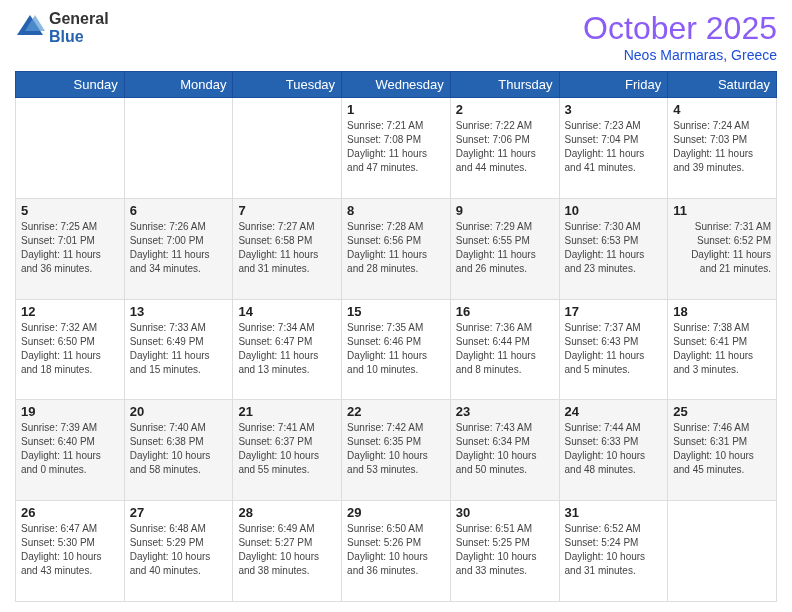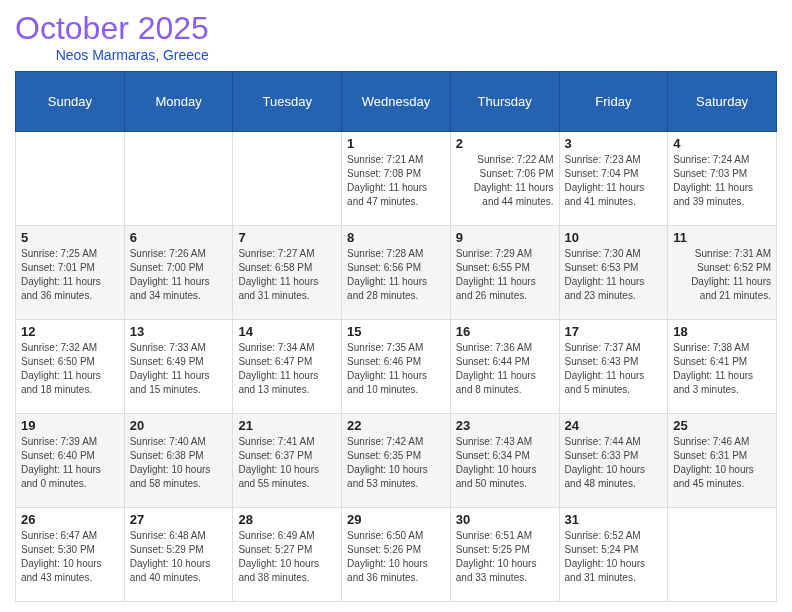--- a/index.html
+++ b/index.html
@@ -62,22 +62,22 @@
     .calendar {
       flex: 1;
       border: 1px solid #ccc;
       border-collapse: collapse;
       width: 100%;
       table-layout: fixed;
     }
     .calendar th {
       background: #2563b0;
       color: #fff;
-      text-align: center;
-      padding: 22px 6px;
+      text-align: right;
+      padding: 5px 6px;
       font-size: 13px;
       font-weight: normal;
       border: 1px solid #1a4d9a;
     }
     .calendar td {
       vertical-align: top;
       padding: 4px 5px;
       border: 1px solid #ddd;
       font-size: 10.5px;
       color: #333;
@@ -100,20 +100,30 @@
     }
     tr:nth-child(odd) td { background: #ffffff; }
     tr:nth-child(even) td { background: #f5f5f5; }
     .cal-header-row th { background: #2563b0; }
   </style>
 </head>
 <body>
 
 <div class="page">
   <div class="header">
+    <div class="logo">
+      <svg class="logo-icon" viewBox="0 0 30 30">
+        <polygon points="15,2 28,22 2,22" fill="#2563b0"></polygon>
+        <polygon points="20,2 30,18 10,18" fill="#5b9bd5" opacity="0.7"></polygon>
+      </svg>
+      <div class="logo-text">
+        <span class="logo-general">General</span>
+        <span class="logo-blue">Blue</span>
+      </div>
+    </div>
     <div class="title-area">
       <div class="month-title">October 2025</div>
       <div class="location">Neos Marmaras, Greece</div>
     </div>
   </div>
 
   <table class="calendar">
     <thead>
       <tr class="cal-header-row">
         <th>Sunday</th>
@@ -132,21 +142,21 @@
           <td class="empty-cell"></td>
           <td>
             <div class="day-number">1</div>
             <div class="day-info" style="white-space: pre-line;">Sunrise: 7:21 AM
 Sunset: 7:08 PM
 Daylight: 11 hours
 and 47 minutes.</div>
           </td>
           <td>
             <div class="day-number">2</div>
-            <div class="day-info" style="white-space: pre-line; text-align: right;">Sunrise: 7:22 AM
+            <div class="day-info" style="white-space: pre-line;">Sunrise: 7:22 AM
 Sunset: 7:06 PM
 Daylight: 11 hours
 and 44 minutes.</div>
           </td>
           <td>
             <div class="day-number">3</div>
             <div class="day-info" style="white-space: pre-line;">Sunrise: 7:23 AM
 Sunset: 7:04 PM
 Daylight: 11 hours
 and 41 minutes.</div>

